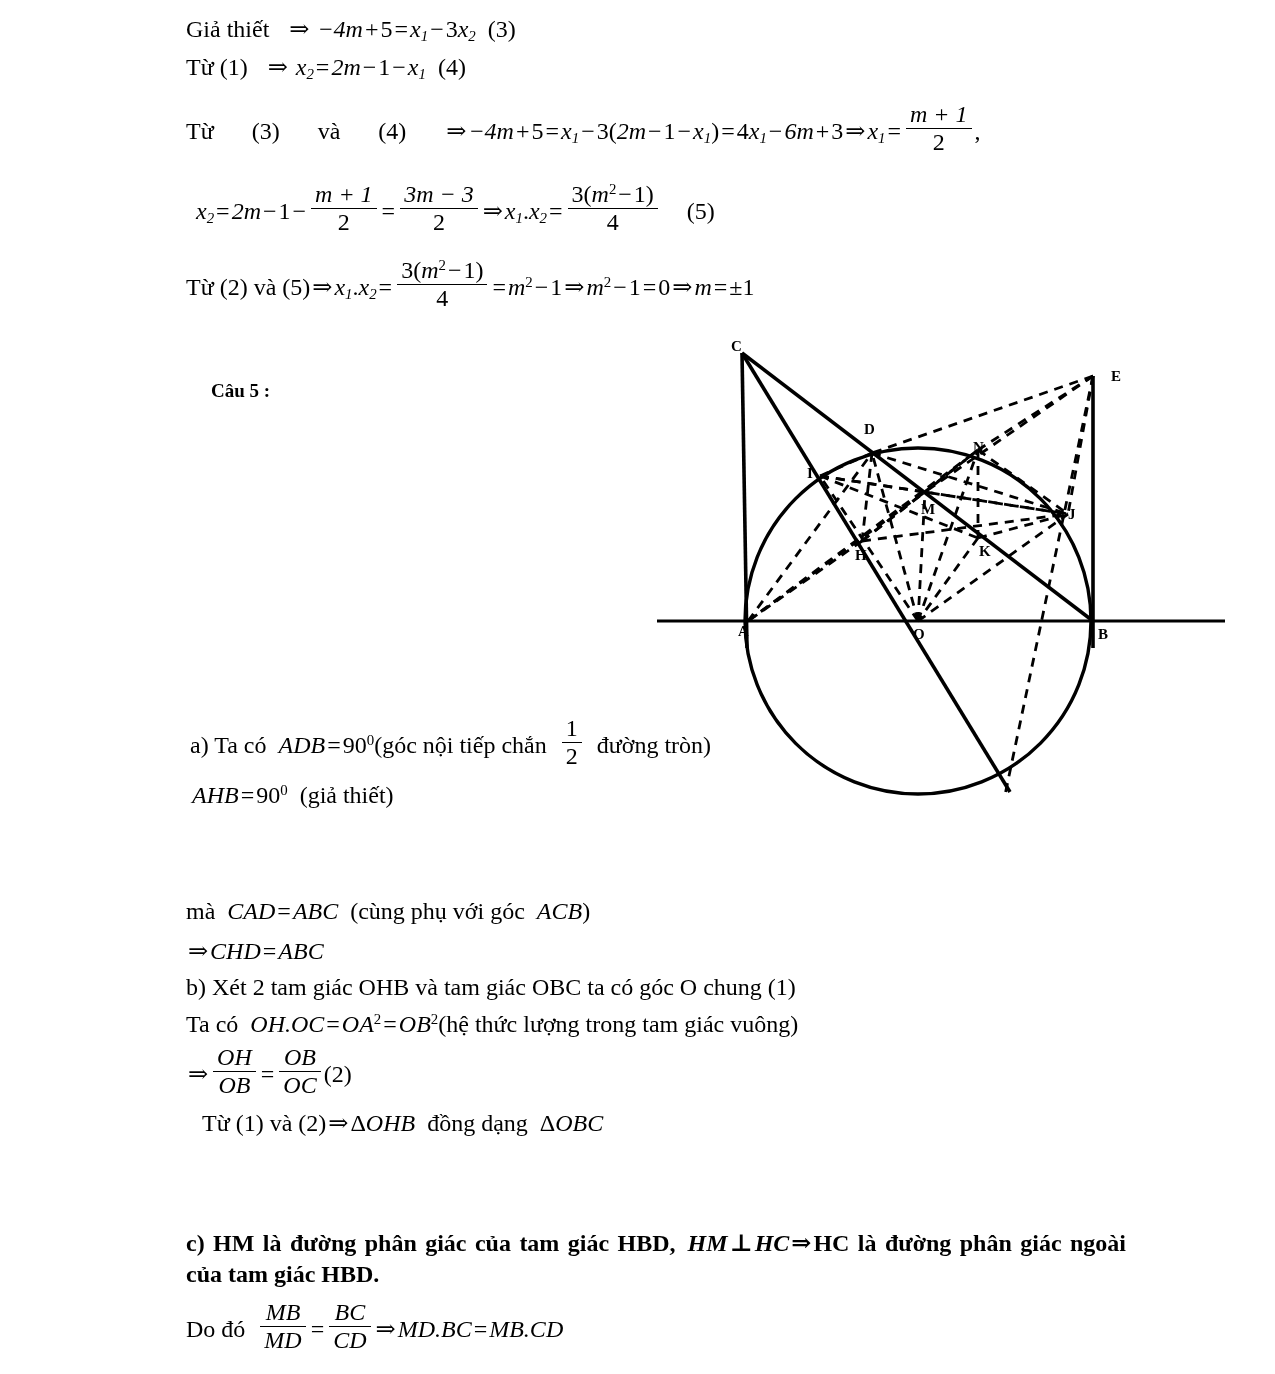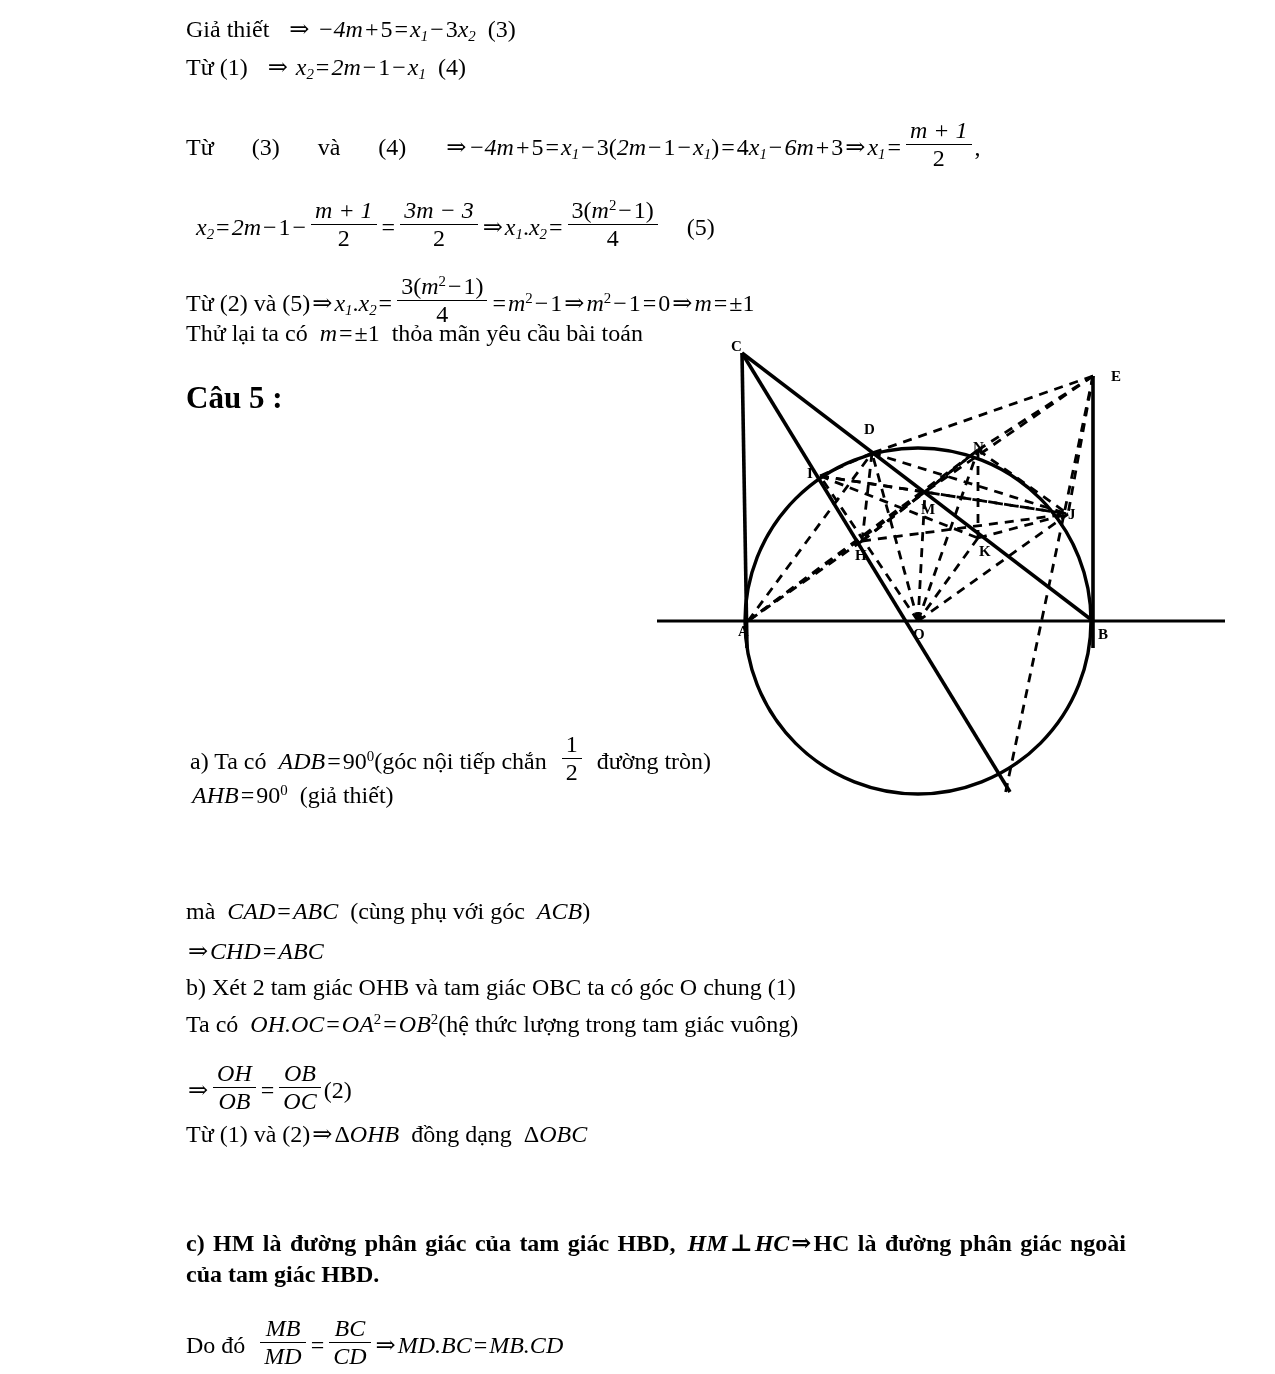--- a/index.html
+++ b/index.html
@@ -31,36 +31,36 @@
   }
   .wrapline {
     position: absolute;
     font-size: 24px;
     line-height: 1.3;
     text-align: justify;
     font-weight: bold;
   }
   .mi { font-style: italic; font-family: "Liberation Serif","DejaVu Serif",serif; }
   .up { font-style: normal; }
-  .heading { font-weight: bold; font-size: 31px; }
+  .heading { font-weight: bold; font-size: 19px; margin-left: 25px; }
 
   sub, sup {
     font-size: 0.62em;
     font-style: italic;
   }
   sub { vertical-align: -0.28em; }
   sup { vertical-align: 0.55em; }
   sup.num { font-style: normal; }
 
   
   .frac {
     display: inline-block;
     vertical-align: -0.48em;
     text-align: center;
-    margin: 16px 3px;
+    margin: 0 3px;
   }
   .frac > .nu {
     display: block;
     padding: 0 4px 1px 4px;
     line-height: 1.05;
   }
   .frac > .de {
     display: block;
     border-top: 1.6px solid #000;
     padding: 1px 4px 0 4px;
@@ -117,23 +117,20 @@
   </div>
 
   <div class="line" style="left:196px; top:182px;">
     <span class="mi">x<sub>2</sub></span><span class="op">=</span><span class="mi">2m</span><span class="op">−</span><span class="up">1</span><span class="op">−</span><span class="frac"><span class="nu mi">m + 1</span><span class="de up">2</span></span><span class="op">=</span><span class="frac"><span class="nu mi">3m − 3</span><span class="de up">2</span></span><span class="op">⇒</span><span class="mi">x<sub>1</sub></span><span class="up">.</span><span class="mi">x<sub>2</sub></span><span class="op">=</span><span class="frac"><span class="nu"><span class="up">3(</span><span class="mi">m<sup class="num">2</sup></span><span class="op">−</span><span class="up">1)</span></span><span class="de up">4</span></span><span class="sp"></span><span class="up">(5)</span>
   </div>
 
   <div class="line" style="left:186px; top:258px;">
     <span class="up">Từ (2) và (5)</span><span class="op">⇒</span><span class="mi">x<sub>1</sub></span><span class="up">.</span><span class="mi">x<sub>2</sub></span><span class="op">=</span><span class="frac"><span class="nu"><span class="up">3(</span><span class="mi">m<sup class="num">2</sup></span><span class="op">−</span><span class="up">1)</span></span><span class="de up">4</span></span><span class="op">=</span><span class="mi">m<sup class="num">2</sup></span><span class="op">−</span><span class="up">1</span><span class="op">⇒</span><span class="mi">m<sup class="num">2</sup></span><span class="op">−</span><span class="up">1</span><span class="op">=</span><span class="up">0</span><span class="op">⇒</span><span class="mi">m</span><span class="op">=</span><span class="up">±1</span>
   </div>
 
-  <div class="line" style="left:186px; top:320px;">
-    <span class="up">Thử lại ta có</span><span class="sp-s"></span><span class="mi">m</span><span class="op">=</span><span class="up">±1</span><span class="sp-s"></span><span class="up">thỏa mãn yêu cầu bài toán</span>
-  </div>
 
   <div class="line heading" style="left:186px; top:380px;">Câu 5 :</div>
 
   <div class="figure">
     <svg width="600" height="470" viewBox="640 330 600 470" xmlns="http://www.w3.org/2000/svg">
 
       <circle cx="918" cy="621" r="173" fill="none" stroke="#000" stroke-width="3.4"></circle>
 
       <line x1="657" y1="621" x2="1225" y2="621" stroke="#000" stroke-width="3.2"></line>
 
@@ -222,21 +219,21 @@
   <div class="line" style="left:186px; top:974px;">b) Xét 2 tam giác OHB và tam giác OBC ta có góc O chung (1)</div>
 
   <div class="line" style="left:186px; top:1011px;">
     <span class="up">Ta có</span><span class="sp-s"></span><span class="mi">OH.OC</span><span class="op">=</span><span class="mi">OA<sup class="num">2</sup></span><span class="op">=</span><span class="mi">OB<sup class="num">2</sup></span><span class="up">(hệ thức lượng trong tam giác vuông)</span>
   </div>
 
   <div class="line" style="left:186px; top:1045px;">
     <span class="op">⇒</span><span class="frac"><span class="nu mi">OH</span><span class="de mi">OB</span></span><span class="op">=</span><span class="frac"><span class="nu mi">OB</span><span class="de mi">OC</span></span><span class="up">(2)</span>
   </div>
 
-  <div class="line" style="left:186px; top:1110px;margin-top:11px;">
+  <div class="line" style="left:202px; top:1110px;">
     <span class="up">Từ (1) và (2)</span><span class="op">⇒</span><span class="up">Δ</span><span class="mi">OHB</span><span class="sp-s"></span><span class="up">đồng dạng</span><span class="sp-s"></span><span class="up">Δ</span><span class="mi">OBC</span>
   </div>
 
 
 
   <div class="wrapline" style="left:186px; top:1228px; width:940px;">
     <span class="up">c) HM là đường phân giác của tam giác HBD,</span><span class="sp-s"></span><span class="mi">HM</span><span class="op">⊥</span><span class="mi">HC</span><span class="op">⇒</span><span class="up">HC là đường phân giác ngoài của tam giác HBD.</span>
   </div>
 
   <div class="line" style="left:186px; top:1300px;">

